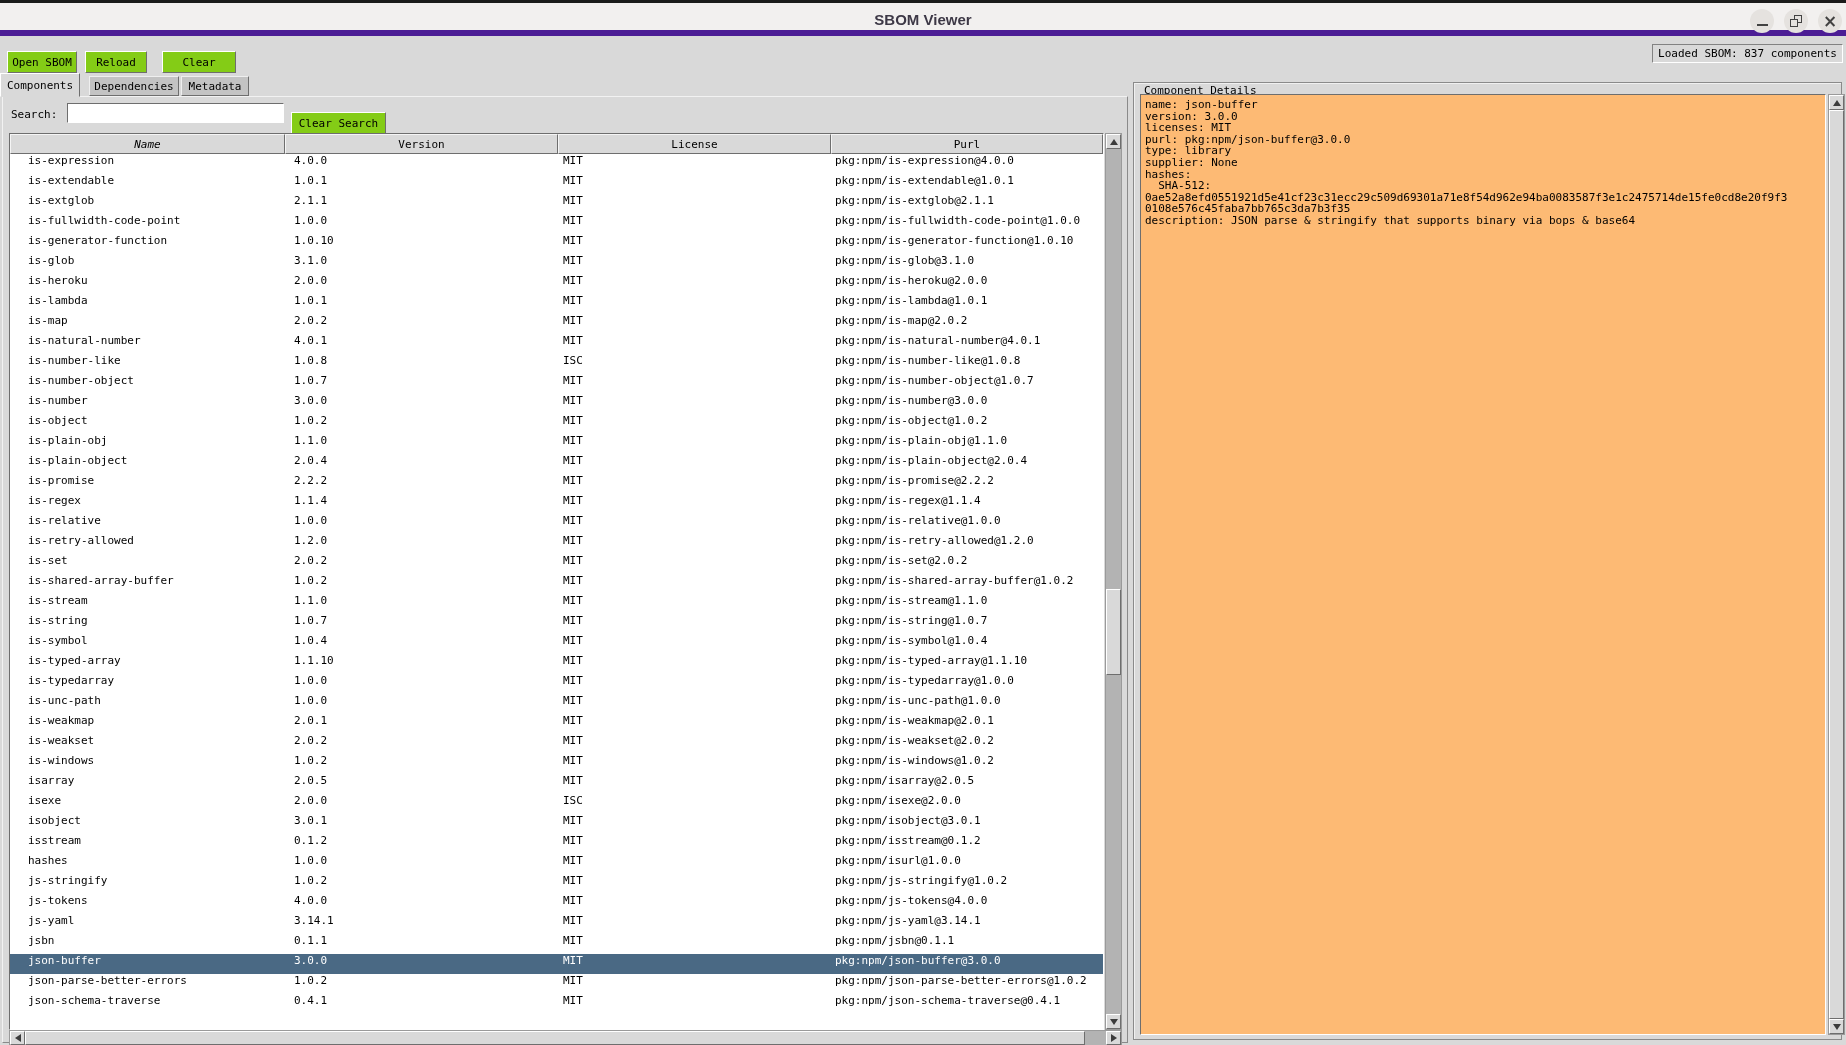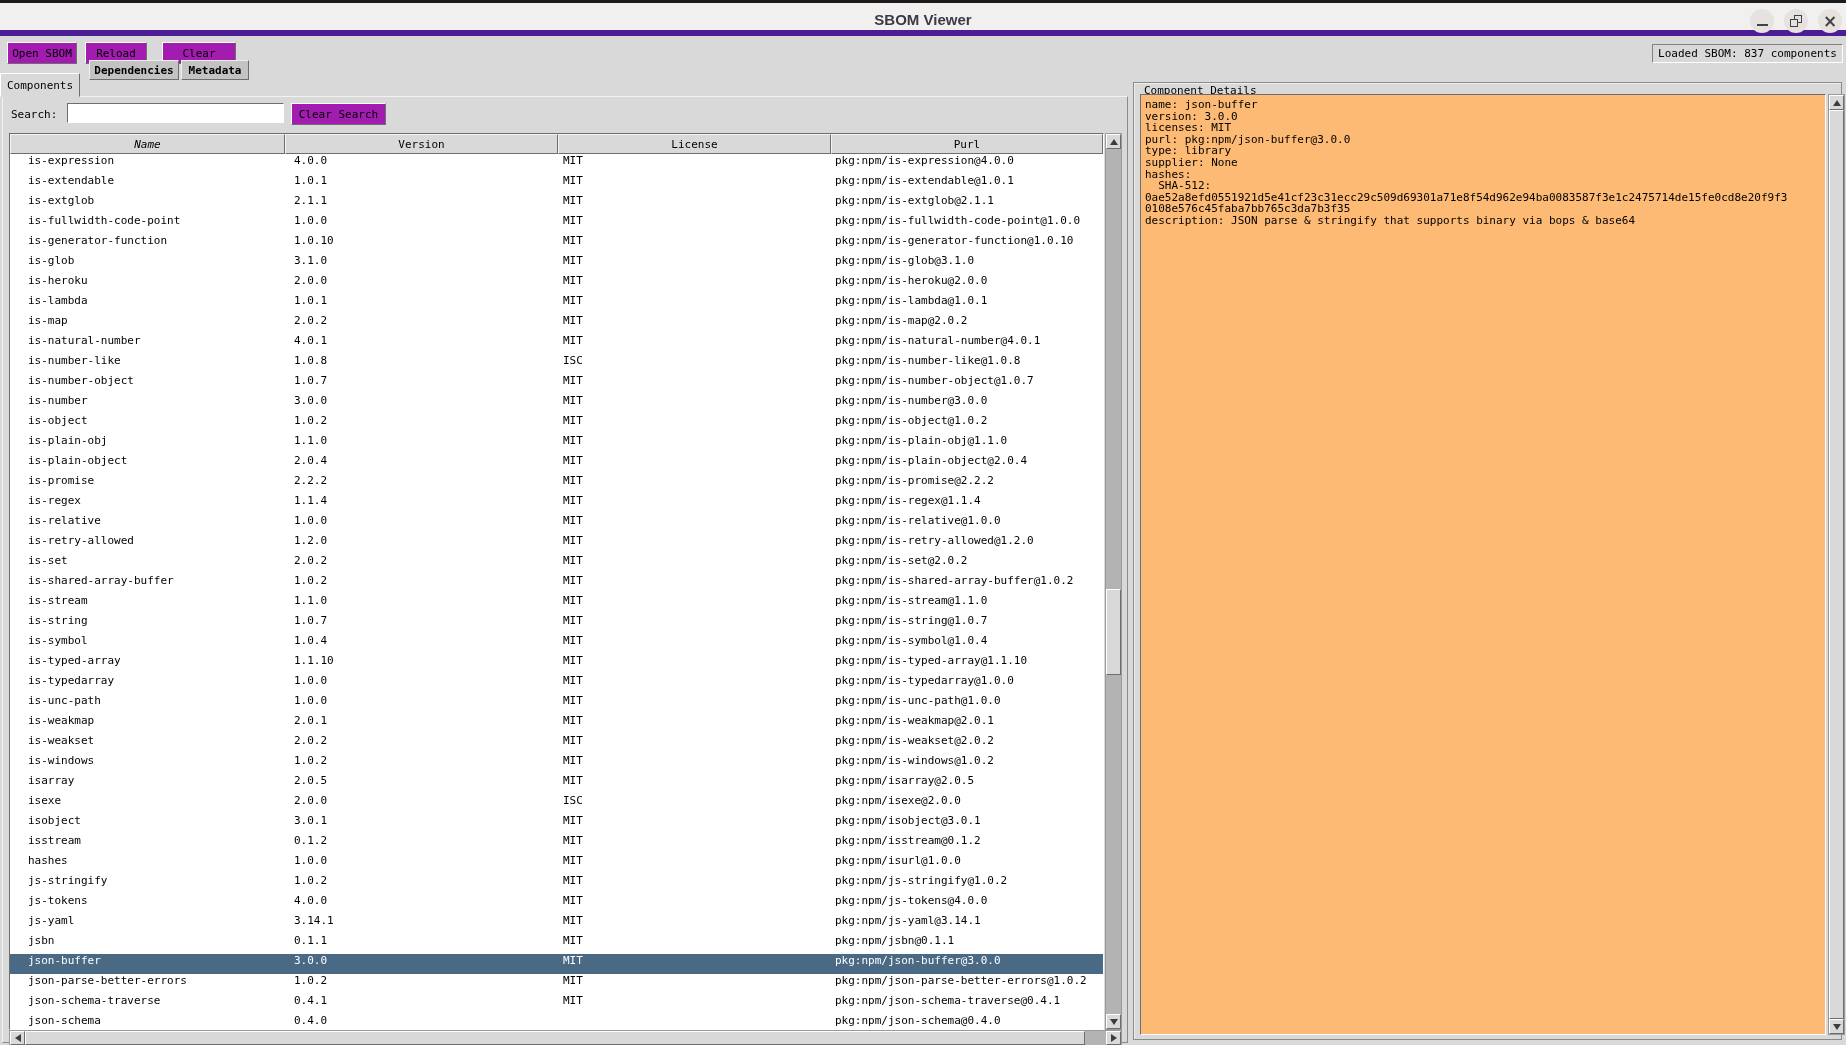--- a/index.html
+++ b/index.html
@@ -15,35 +15,35 @@
               font-family:"Liberation Sans", sans-serif; font-weight:bold; font-size:15px; color:#3d3846; }
   .winbtn { position:absolute; top:6px; width:24px; height:24px; border-radius:50%;
             background:#e5e2df; display:flex; align-items:center; justify-content:center; }
   .wb-min-bar { width:11px; height:0; border-bottom:2px solid #424242; margin-top:7px; }
   .wb-restore { position:relative; width:12px; height:12px; }
   .wb-restore .bk { position:absolute; right:0; top:0; width:8px; height:8px; border:1.5px solid #424242; }
   .wb-restore .fr { position:absolute; left:0; bottom:0; width:8px; height:8px; border:1.5px solid #424242; background:#e5e2df; }
   .wb-x { font-family:"DejaVu Sans", sans-serif; font-size:17px; font-weight:bold; color:#424242; line-height:1; }
 
   
-  .raised { background:#a21caf; border:1px solid; border-color:#ffffff #6e6e6e #6e6e6e #ffffff; }
+  .raised { background:#84cc16; border:1px solid; border-color:#ffffff #6e6e6e #6e6e6e #ffffff;margin-top:9px; }
 
   
   .toolbtn { position:absolute; top:42px; height:22px; display:flex; align-items:center;
              justify-content:center; cursor:default; }
   .status-label { position:absolute; left:1652px; top:44px; width:191px; height:19px;
              background:#d9d9d9; border:1px solid; border-color:#828282 #ffffff #ffffff #828282;
              display:flex; align-items:center; justify-content:center; }
 
   
   .tab { position:absolute; display:flex; align-items:center; justify-content:center; padding:0 7px; }
   .tab.active { top:73px; height:24px; background:#d9d9d9; z-index:3;
                 border:1px solid; border-color:#ffffff #6e6e6e transparent #ffffff; }
-  .tab.inactive { top:60px; height:20px; background:#c3c3c3; z-index:1;
-                border:1px solid; border-color:#efefef #6e6e6e #6e6e6e #efefef;font-weight:bold; }
+  .tab.inactive { top:76px; height:20px; background:#c3c3c3; z-index:1;
+                border:1px solid; border-color:#efefef #6e6e6e #6e6e6e #efefef; }
   .tab-content { position:absolute; left:2px; top:96px; width:1126px; height:947px;
                  background:#d9d9d9; border:1px solid; border-color:#f2f2f2 #8a8a8a #8a8a8a #f2f2f2; z-index:2; }
 
   
   .search-label { position:absolute; left:8px; top:11px; }
   .search-entry { position:absolute; left:64px; top:6px; width:217px; height:20px;
                   background:#fff; border:1px solid; border-color:#6e6e6e #ffffff #ffffff #6e6e6e;
                   font-family:"DejaVu Sans Mono", monospace; font-size:11px; padding:0 3px; outline:none; }
   .clear-search { position:absolute; left:288px; top:6px; width:95px; height:22px;
                   display:flex; align-items:center; justify-content:center; }
@@ -392,26 +392,20 @@
           <div class="tcell c0">json-parse-better-errors</div>
           <div class="tcell c1">1.0.2</div>
           <div class="tcell c2">MIT</div>
           <div class="tcell c3">pkg:npm/json-parse-better-errors@1.0.2</div>
         </div>
         <div class="trow">
           <div class="tcell c0">json-schema-traverse</div>
           <div class="tcell c1">0.4.1</div>
           <div class="tcell c2">MIT</div>
           <div class="tcell c3">pkg:npm/json-schema-traverse@0.4.1</div>
-        </div>
-        <div class="trow">
-          <div class="tcell c0">json-schema</div>
-          <div class="tcell c1">0.4.0</div>
-          <div class="tcell c2"></div>
-          <div class="tcell c3">pkg:npm/json-schema@0.4.0</div>
         </div>
       </div>
   </div>
 
   <div class="sb-v tree-vsb">
     <div class="sb-btn t">
         <span class="arr up"></span>
       </div>
     <div class="sb-thumb"></div>
     <div class="sb-btn b">

